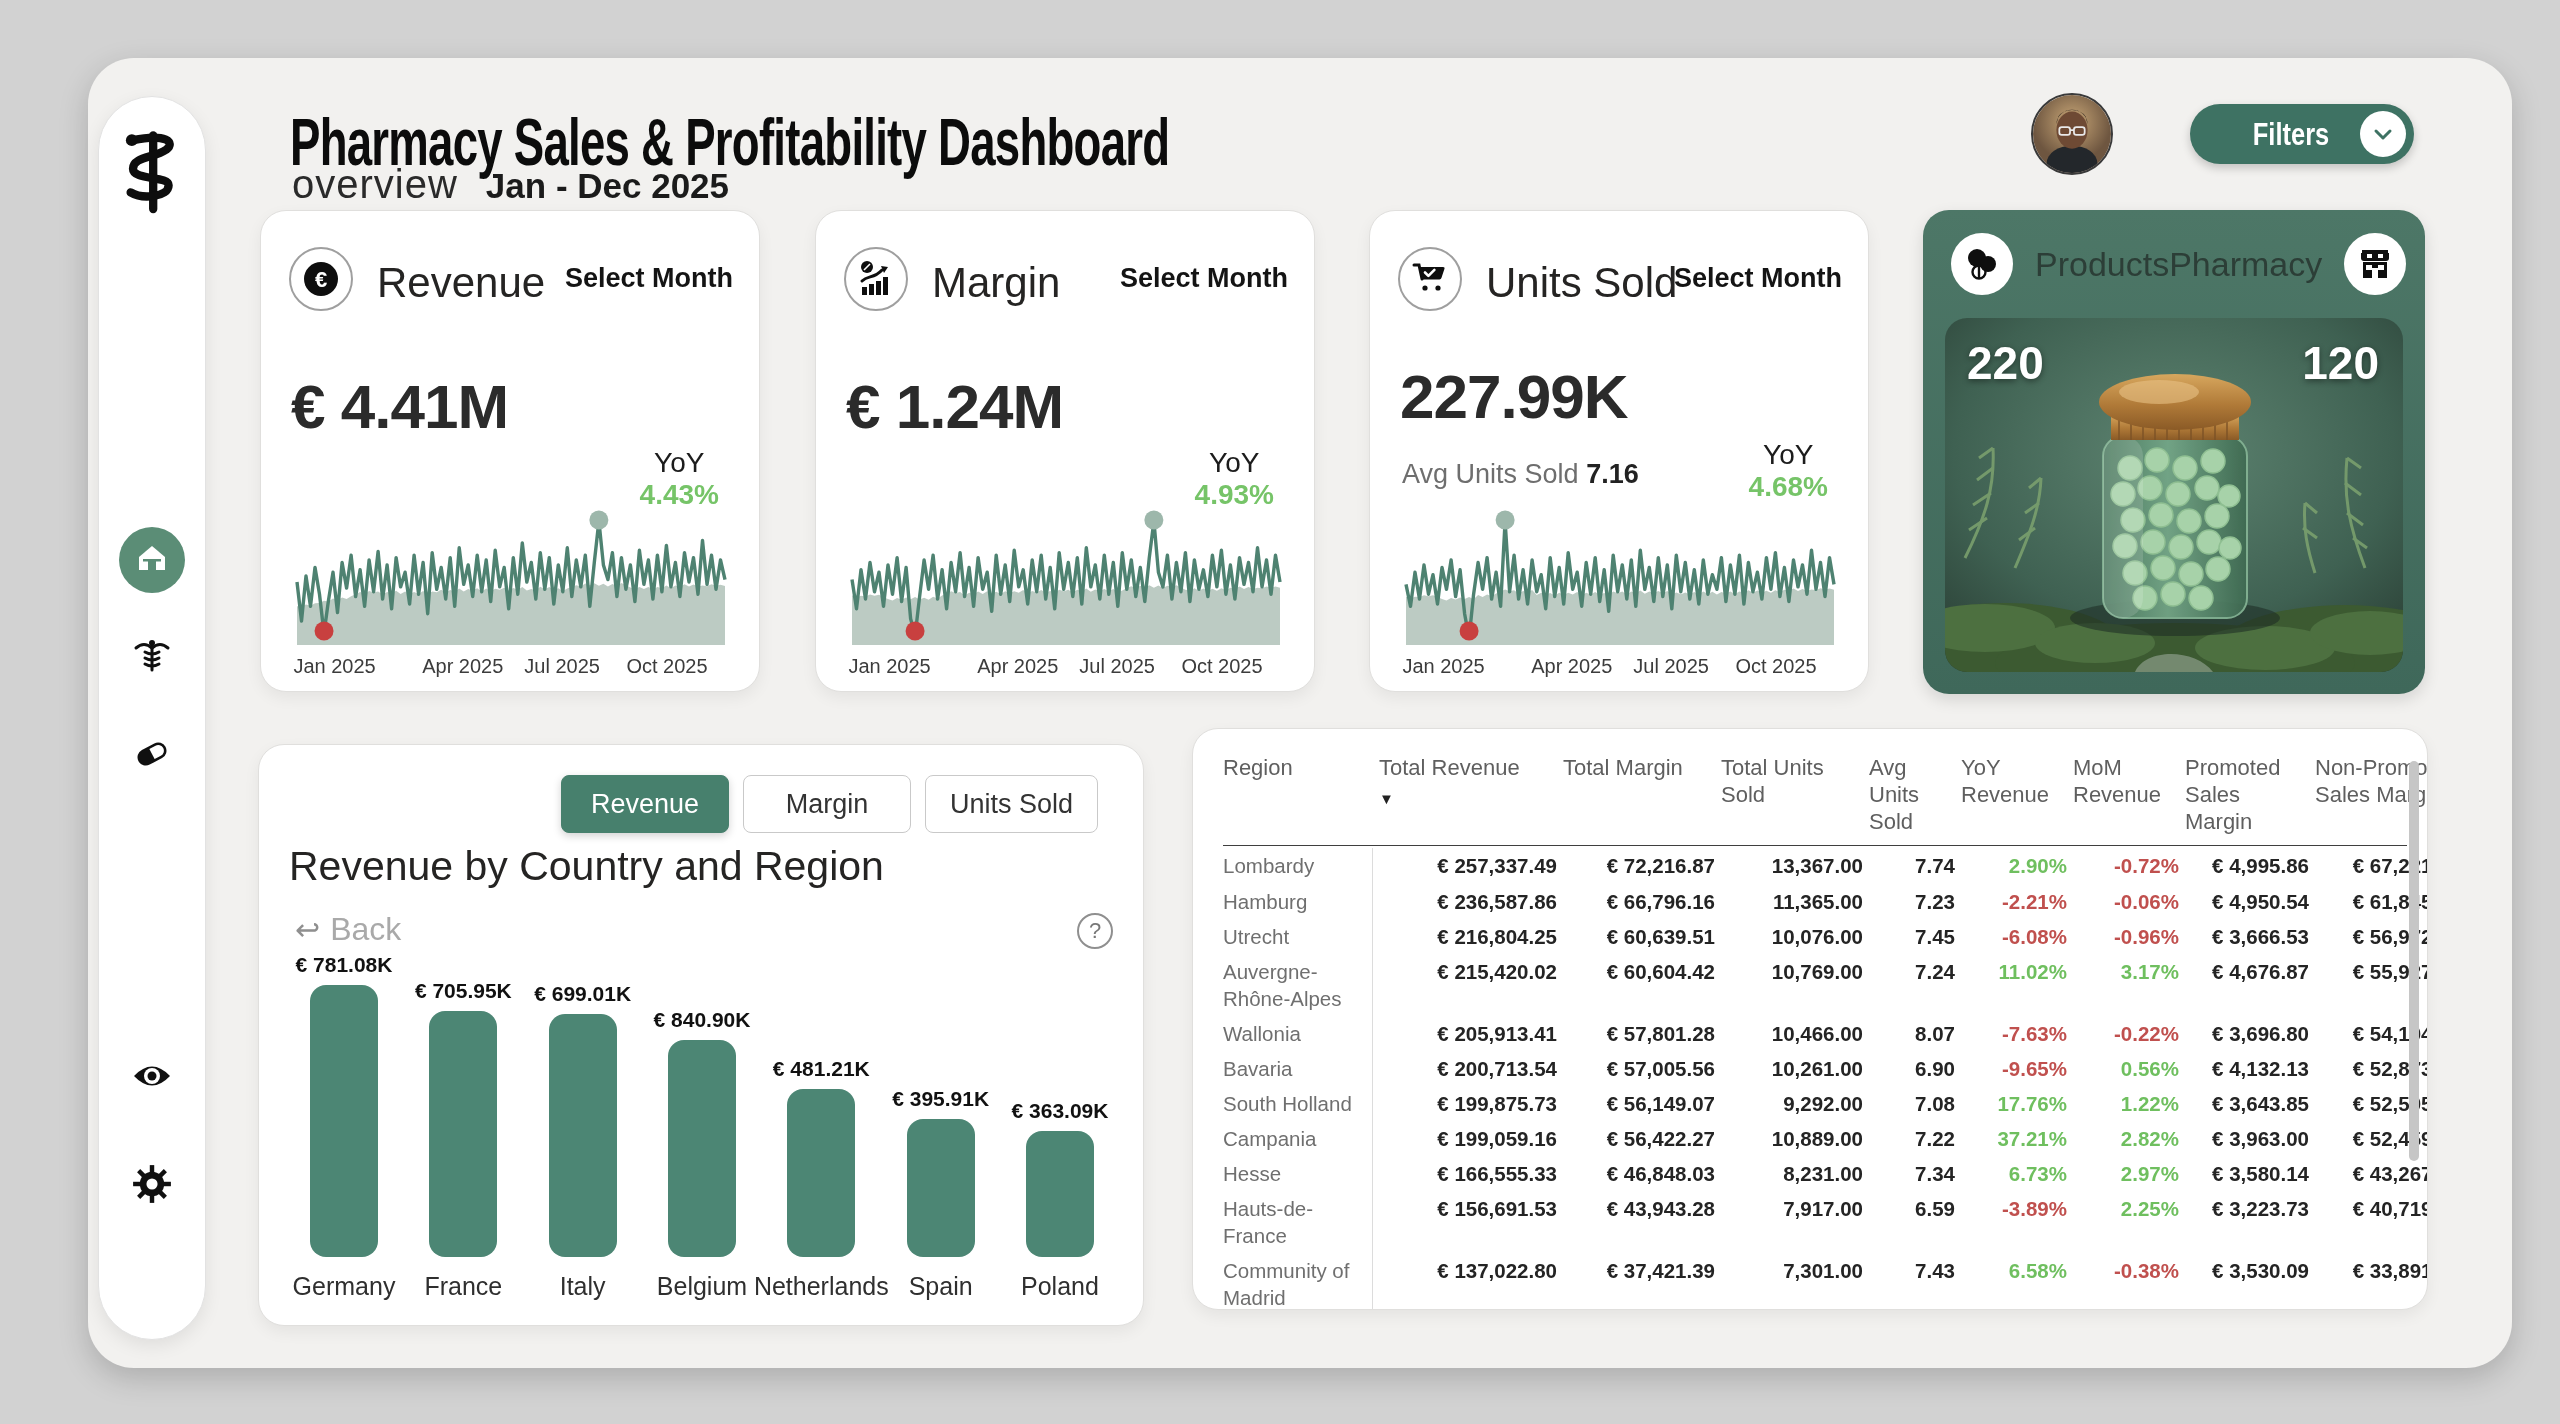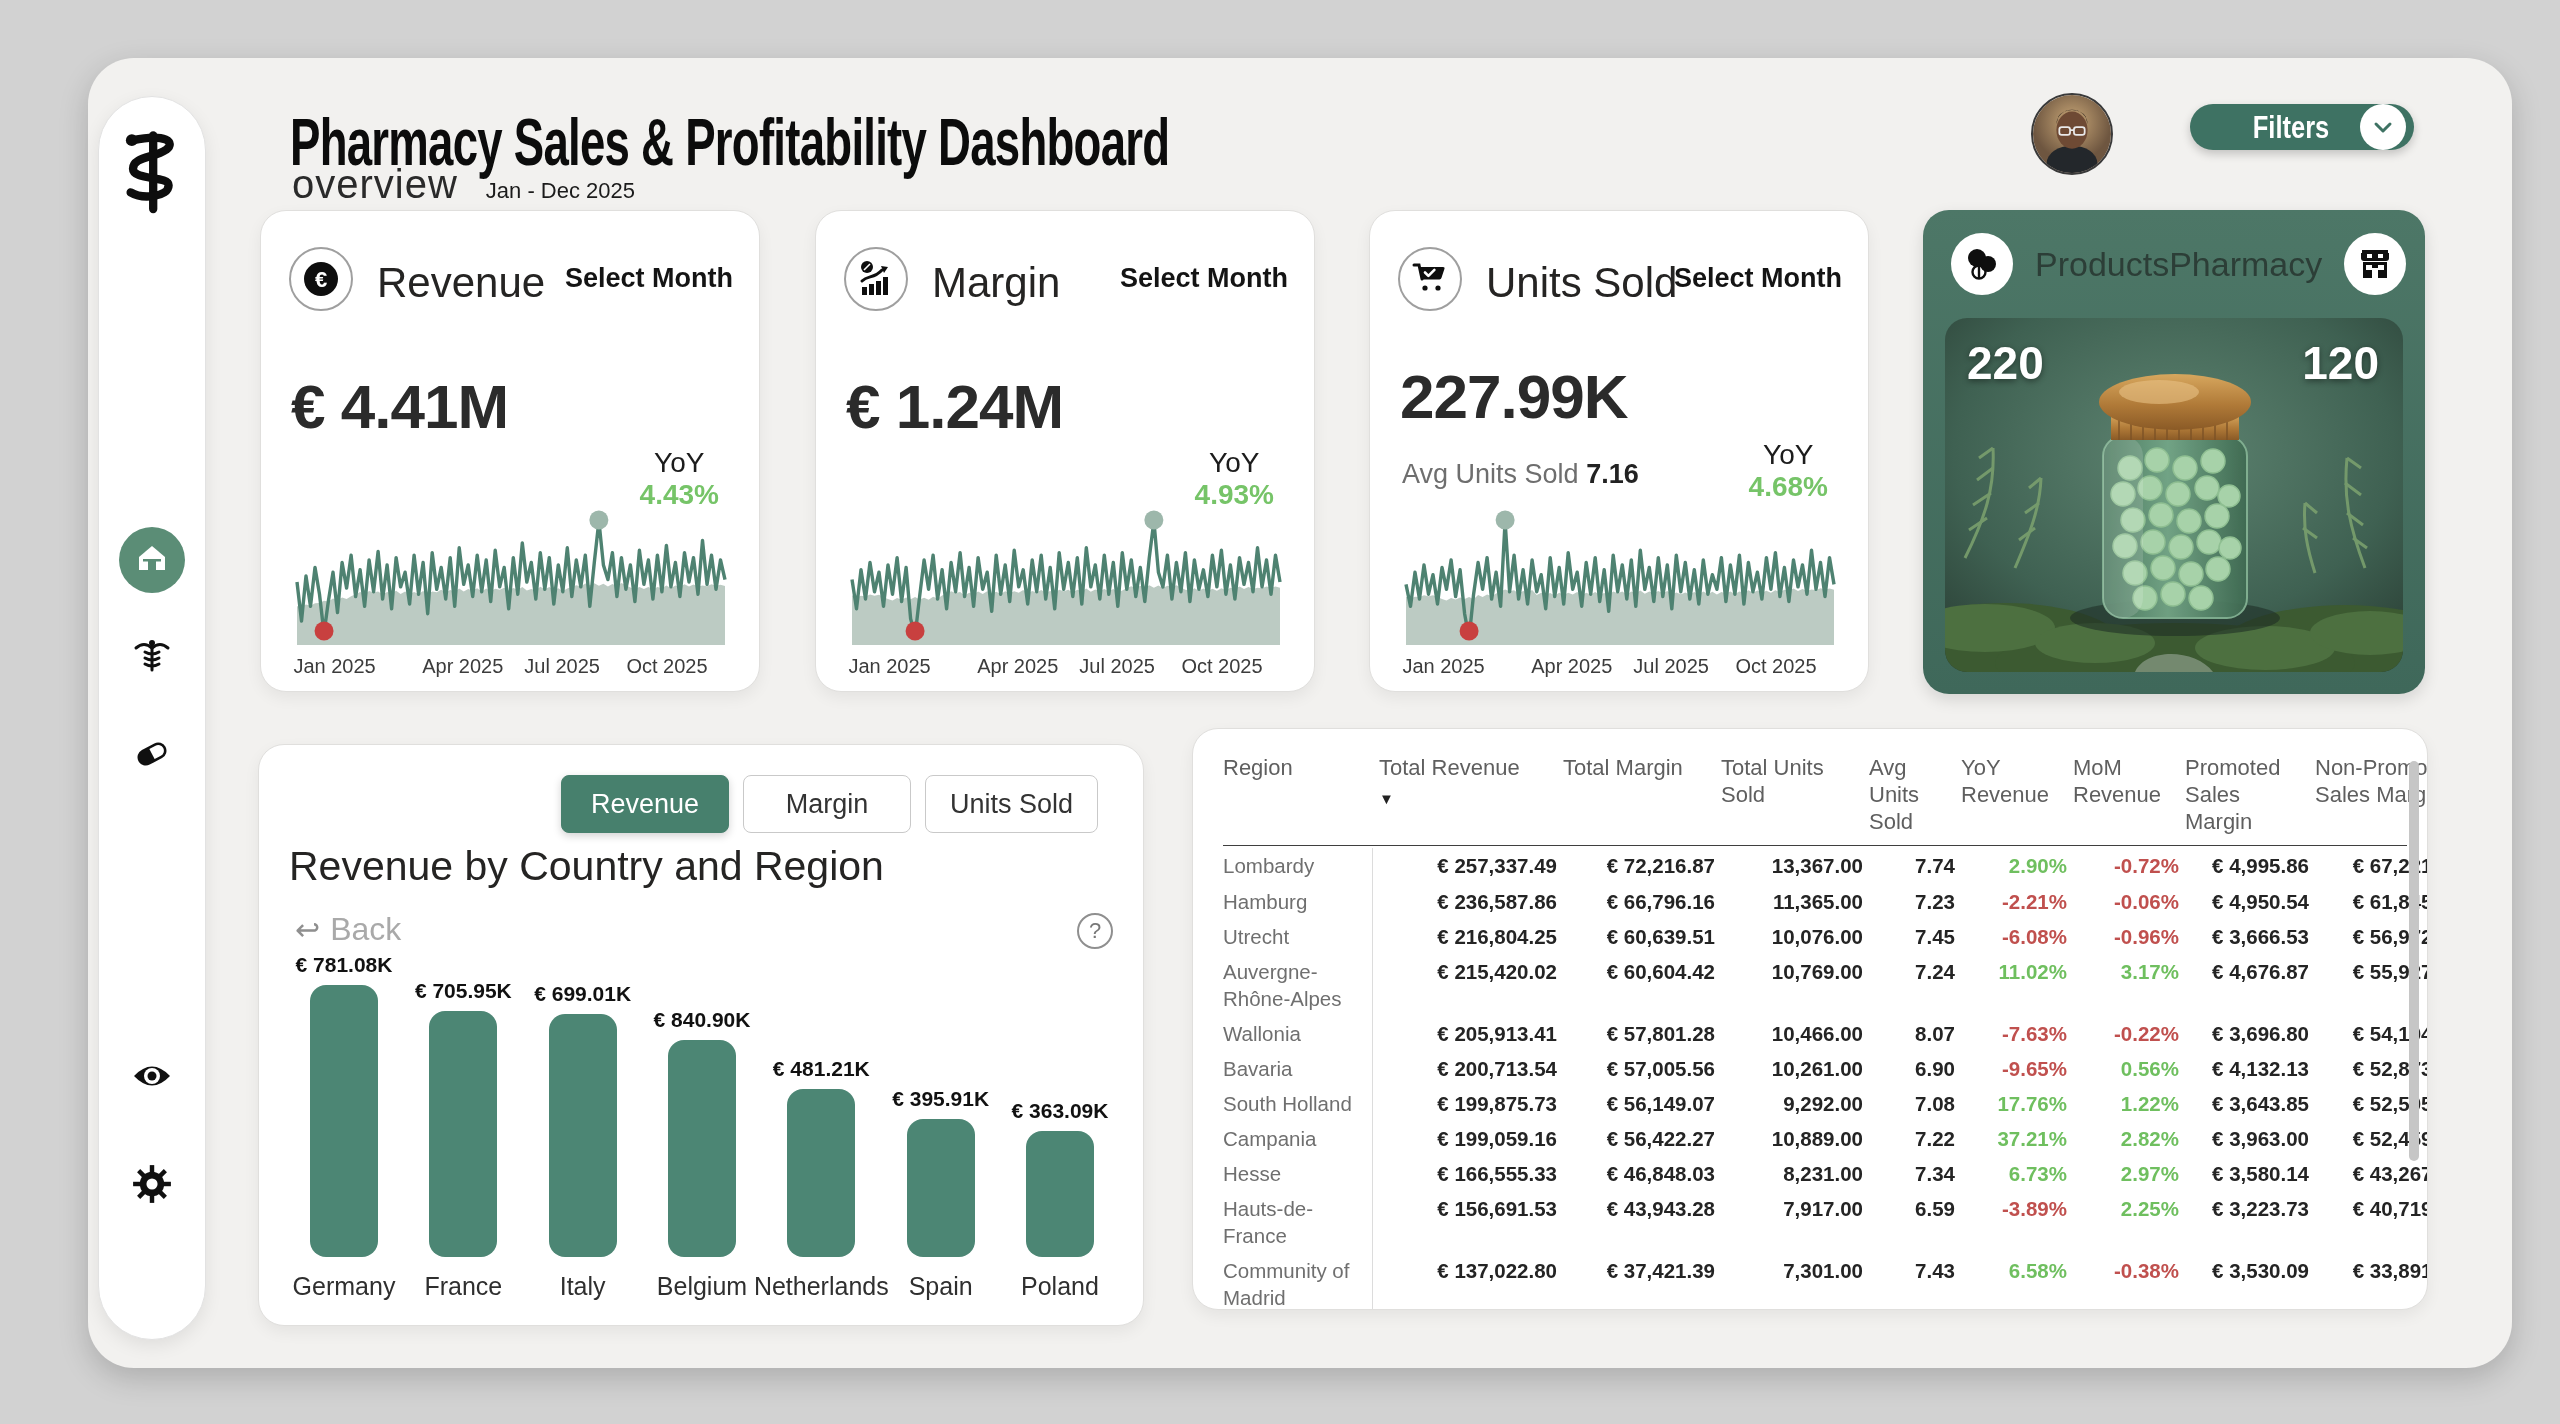--- a/index.html
+++ b/index.html
@@ -17,25 +17,25 @@
   .side-nav { position:absolute; top:430px; width:100%; display:flex; flex-direction:column; align-items:center; gap:32px; }
   .side-bottom { position:absolute; bottom:120px; width:100%; display:flex; flex-direction:column; align-items:center; gap:42px; }
   .nav-btn { width:66px; height:66px; display:flex; align-items:center; justify-content:center; border-radius:50%; cursor:pointer; }
   .nav-btn.active { background:#5b8d76; }
 
   
   .page-title { position:absolute; left:290px; top:104px; font-size:60px; font-weight:900;
     color:#0c0c0c; letter-spacing:-1px; transform:scale(.76,1.1); transform-origin:left top; white-space:nowrap; }
   .subtitle-row { position:absolute; left:292px; top:162px; display:flex; align-items:baseline; gap:28px; }
   .subtitle { font-size:40px; font-weight:400; color:#2a2a2a; letter-spacing:1px; }
-  .period { font-size:22px; font-weight:400; color:#1b1b1b; }
+  .period { font-size:35px; font-weight:700; color:#1b1b1b; }
 
   .avatar { position:absolute; left:2031px; top:93px; width:82px; height:82px; border-radius:50%;
     overflow:hidden; border:2px solid #3a3a3a; cursor:pointer; }
-  .filters-btn { position:absolute; left:2190px; top:104px; width:224px; height:46px; background:#3e7263;
+  .filters-btn { position:absolute; left:2190px; top:104px; width:224px; height:60px; background:#3e7263;
     border-radius:32px; display:flex; align-items:center; justify-content:space-between;
     padding:0 8px 0 56px; cursor:pointer; box-shadow:0 4px 10px rgba(0,0,0,.2); }
   .filters-btn .label { color:#fff; font-size:30px; font-weight:900; transform:scale(.85,1.05); }
   .filters-btn .chev { width:46px; height:46px; background:#fff; border-radius:50%; display:flex; align-items:center; justify-content:center; }
 
   
   .card { position:absolute; background:#fff; border:1px solid #e0dfdd; border-radius:26px;
     box-shadow:0 6px 16px rgba(0,0,0,.06); }
   .kpi { top:210px; width:500px; height:482px; }
   .icon-ring { position:absolute; left:28px; top:36px; width:64px; height:64px; border:2px solid #9f9f9f;

